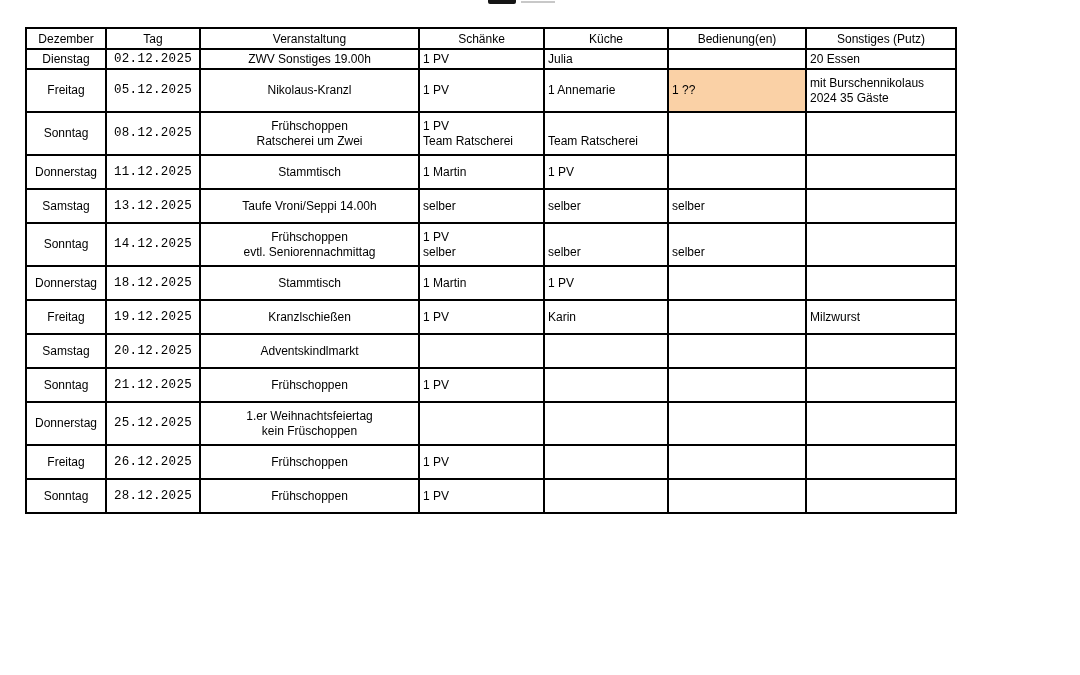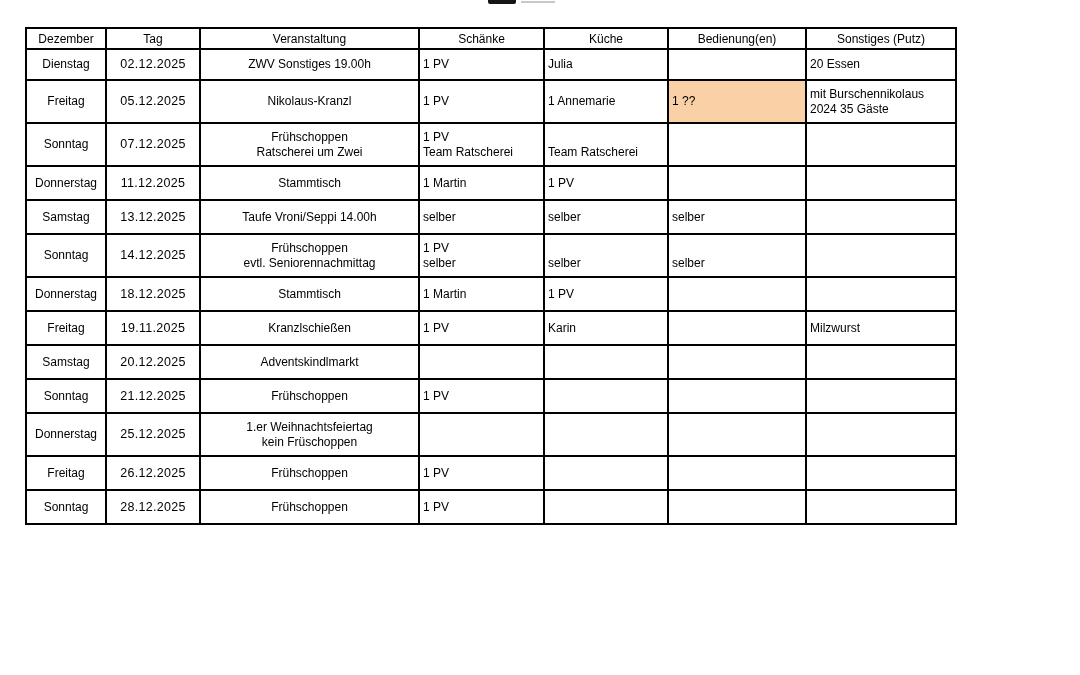--- a/index.html
+++ b/index.html
@@ -56,21 +56,21 @@
   .schedule th.h-center { text-align: center; }
   .schedule th.h-left   { text-align: center; }
   .schedule td {
     font-size: 12px;
     line-height: 15px;
     text-align: left;
   }
   .schedule td.col-day,
   .schedule td.col-date,
   .schedule td.col-event { text-align: center; }
-  .schedule td.col-date { font-size: 12.5px; letter-spacing: 0.3px; }
+  .schedule td.col-date { font-size: 12.5px; letter-spacing: 0.3px; font-family: Liberation Mono, monospace; }
   .line { min-height: 15px; }
 </style>
 </head>
 <body>
 
 <div class="title-fragment"></div>
 <div class="title-fragment-ghost"></div>
 
 <table class="schedule">
   <colgroup>
@@ -87,21 +87,21 @@
       <th class="h-center">Dezember</th>
       <th class="h-center">Tag</th>
       <th class="h-center">Veranstaltung</th>
       <th class="h-left">Schänke</th>
       <th class="h-left">Küche</th>
       <th class="h-left">Bedienung(en)</th>
       <th class="h-left">Sonstiges (Putz)</th>
     </tr>
   </thead>
   <tbody>
-      <tr style="height: 31px;">
+      <tr style="height: 20px;">
         <td class="col-day">
           <div class="line">Dienstag</div>
         </td>
         <td class="col-date">
           <div class="line">02.12.2025</div>
         </td>
         <td class="col-event">
           <div class="line">ZWV Sonstiges 19.00h</div>
         </td>
         <td class="col-schaenke">
@@ -137,21 +137,21 @@
         <td class="col-sonstiges">
           <div class="line">mit Burschennikolaus</div>
           <div class="line">2024 35 Gäste</div>
         </td>
       </tr>
       <tr style="height: 43px;">
         <td class="col-day">
           <div class="line">Sonntag</div>
         </td>
         <td class="col-date">
-          <div class="line">07.12.2025</div>
+          <div class="line">08.12.2025</div>
         </td>
         <td class="col-event">
           <div class="line">Frühschoppen</div>
           <div class="line">Ratscherei um Zwei</div>
         </td>
         <td class="col-schaenke">
           <div class="line">1 PV</div>
           <div class="line">Team Ratscherei</div>
         </td>
         <td class="col-kueche">
@@ -243,21 +243,21 @@
           <div class="line">1 PV</div>
         </td>
         <td class="col-bedienung"></td>
         <td class="col-sonstiges"></td>
       </tr>
       <tr style="height: 34px;">
         <td class="col-day">
           <div class="line">Freitag</div>
         </td>
         <td class="col-date">
-          <div class="line">19.11.2025</div>
+          <div class="line">19.12.2025</div>
         </td>
         <td class="col-event">
           <div class="line">Kranzlschießen</div>
         </td>
         <td class="col-schaenke">
           <div class="line">1 PV</div>
         </td>
         <td class="col-kueche">
           <div class="line">Karin</div>
         </td>

